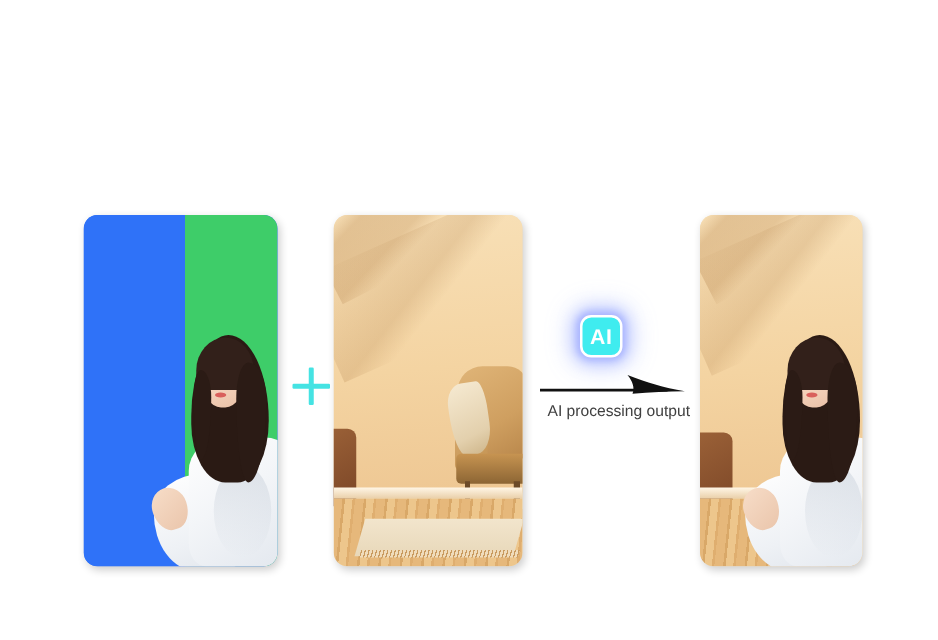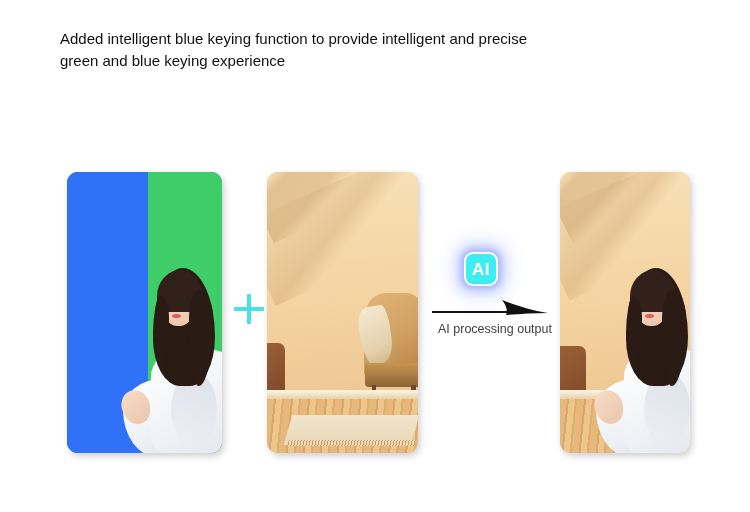--- a/index.html
+++ b/index.html
@@ -354,22 +354,20 @@
     text-align: center;
     font-size: 12.5px;
     color: #404040;
     white-space: nowrap;
   }
 </style>
 </head>
 <body>
 
 <div class="header">
-  <p class="subtitle">Added intelligent blue keying function to provide intelligent and precise
-green and blue keying experience</p>
 </div>
 
 <div class="strip">
 
   <div class="panel" id="panel-source">
     <div class="chroma-blue"></div>
     <div class="chroma-green"></div>
 
     <div class="figure" style="left:0;top:0;width:155px;height:281px;">
 

